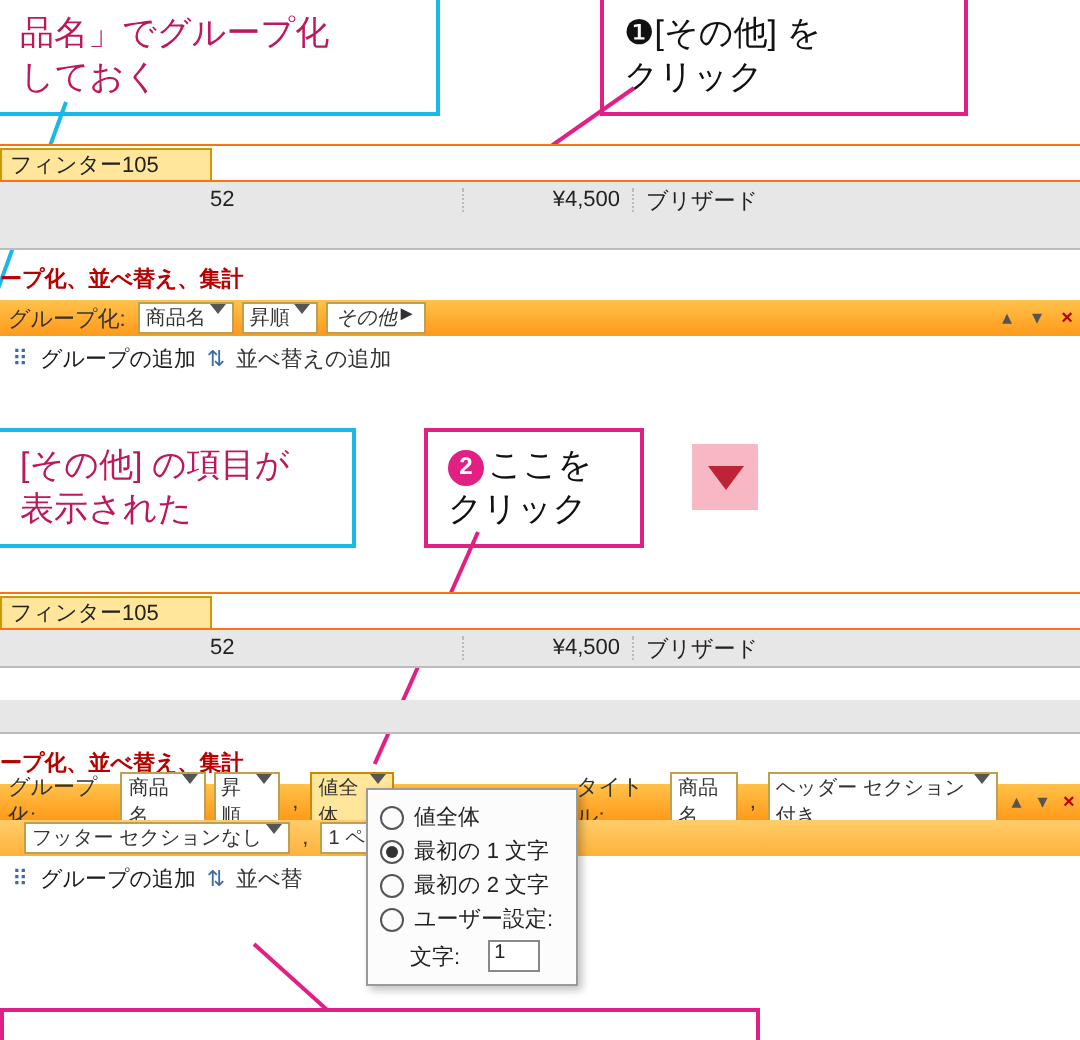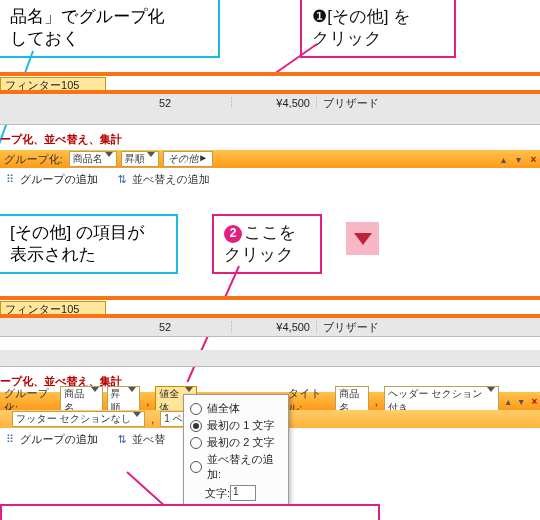--- a/index.html
+++ b/index.html
@@ -1,79 +1,79 @@
 <!DOCTYPE html>
 <html><head>
 <meta charset="utf-8">
 <style>
 html,body{margin:0;padding:0;font-family:"Meiryo","Yu Gothic",sans-serif;font-size:11px;color:#222;background:#fff}
 .canvas{width:540px;height:520px;position:relative;overflow:hidden}
 
 
 .callout{position:absolute;border:2px solid;padding:6px 10px;font-size:17px;line-height:1.3;background:#fff;box-sizing:border-box}
-.callout.blue{border-color:#19b8e6;color:#000000}
+.callout.blue{border-color:#19b8e6;color:#be185d}
 .callout.pink{border-color:#e22083;color:#111}
 .circle-num{display:inline-flex;align-items:center;justify-content:center;width:18px;height:18px;border-radius:50%;background:#e22083;color:#fff;font-size:12px;font-weight:bold;margin-right:2px;vertical-align:1px}
 
 
-.datarow{position:absolute;left:0;right:0;height:18px;border-top:4px solid #f97316;border-bottom:1px solid #bbb;background:#fff;display:flex;align-items:center}
+.datarow{position:absolute;left:0;right:0;height:18px;border-top:1px solid #f97316;border-bottom:1px solid #bbb;background:#fff;display:flex;align-items:center}
 .datarow.shade{background:#e7e7e7}
 .cellA{width:100px;border-right:1px dotted #bbb;padding-left:4px;overflow:hidden;white-space:nowrap}
-.cellQ{width:120px;text-align:center;border-right:1px dotted #bbb;padding-right:6px}
+.cellQ{width:120px;text-align:left;border-right:1px dotted #bbb;padding-right:6px}
 .cellP{width:78px;text-align:right;border-right:1px dotted #bbb;padding-right:6px}
 .cellS{flex:1;padding-left:6px}
 .cellA.sel{background:#ffe69b;border:1px solid #cc9a00}
 
 
 .redhdr{position:absolute;left:0;font-size:11px;color:#b80000;font-weight:bold}
 
 
 .orangebar{position:absolute;left:0;right:0;height:18px;background:linear-gradient(#ffc24a,#ff9a1a);display:flex;align-items:center;font-size:11px;color:#333}
 .orangebar .lbl{padding:0 4px}
 .orangebar .field{background:#fff;border:1px solid #bfa050;padding:0 3px;margin:0 2px;font-size:10px;display:inline-flex;align-items:flex-start}
 .orangebar .field.tight{padding:0 4px}
 .dd{width:0;height:0;border-left:4px solid transparent;border-right:4px solid transparent;border-top:5px solid #555;margin-left:2px}
 .orangebar .spacer{flex:1}
 .orangebar .ctrl{width:13px;height:13px;margin-left:2px;display:flex;align-items:center;justify-content:center;font-size:10px;color:#555}
 .orangebar .x{color:#b00;font-weight:bold}
 
 
 .footerline{position:absolute;left:0;right:0;height:18px;display:flex;align-items:center;font-size:11px;color:#333;background:#fff}
 .footerline .ico{width:14px;height:14px;margin:0 3px;display:inline-flex;align-items:center;justify-content:center;font-size:11px;color:#3b6ea5}
-.footerline .addg{color:#1a1a1a;margin-right:14px}
+.footerline .addg{color:#1a1a1a;}
 
 
 .arrowbtn{position:absolute;width:33px;height:33px;background:#f7b7c5;display:flex;align-items:center;justify-content:center}
 .arrowbtn .tri{width:0;height:0;border-left:9px solid transparent;border-right:9px solid transparent;border-top:12px solid #be2436}
 
 
 .popup{position:absolute;background:#fcfcfc;border:1px solid #9a9a9a;box-shadow:2px 2px 4px rgba(0,0,0,.25);font-size:11px;color:#222;padding:4px 6px 6px;width:92px}
 .popup .opt{display:flex;align-items:center;margin:2px 0;cursor:default}
 .popup .radio{width:10px;height:10px;border:1px solid #555;border-radius:50%;margin-right:5px;position:relative;flex:none}
 .popup .radio.on::after{content:"";position:absolute;left:2px;top:2px;width:6px;height:6px;border-radius:50%;background:#333}
 .popup .userrow{display:flex;align-items:center;margin-top:3px}
-.popup .userrow .lbl2{margin-right:0;margin-left:15px}
+.popup .userrow .lbl2{margin-right:14px;margin-left:15px}
 .popup .spin{width:22px;height:14px;border:1px solid #888;font-size:10px;text-align:left;padding-left:2px;background:#fff}
 
 
 .line{position:absolute;background:#e22083}
 .line.blue{background:#19b8e6}
 
 </style>
 </head>
 <body>
 
 <div class="canvas">
 
   <div class="callout blue" style="top:0;left:0;width:220px;border-top:none;border-left:none">
     <span style="white-space:pre-line">品名」でグループ化
 しておく</span>
   </div>
 
-  <div class="callout pink" style="top:0;left:300px;width:156px;border-top:none">
+  <div class="callout pink" style="top:0;left:300px;width:184px;border-top:none">
     <span>❶[その他] を</span><br>
     <span>クリック</span>
   </div>
 
   <div class="line blue" style="top:51px;left:32px;width:2px;height:100px;transform:rotate(20deg);transform-origin:top"></div>
   <div class="line" style="top:44px;left:316px;width:2px;height:111px;transform:rotate(55deg);transform-origin:top"></div>
 
   <div class="datarow" style="top:72px">
     <div class="cellA sel">フィンター105</div>
   </div>
@@ -201,21 +201,21 @@
     <div class="opt">
       <span class="radio on"></span>
       <span>最初の 1 文字</span>
     </div>
     <div class="opt">
       <span class="radio"></span>
       <span>最初の 2 文字</span>
     </div>
     <div class="opt">
       <span class="radio"></span>
-      <span>並べ替えの追加:</span>
+      <span>ユーザー設定:</span>
     </div>
     <div class="userrow">
       <span class="lbl2">文字:</span>
       <span class="spin">1</span>
     </div>
   </div>
 
   <div class="line" style="top:472px;left:126px;width:2px;height:60px;transform:rotate(-48deg);transform-origin:top"></div>
 
   <div style="position:absolute;left:0;right:160px;top:504px;height:16px;border:2px solid #e22083;border-bottom:none;background:#fff"></div>

